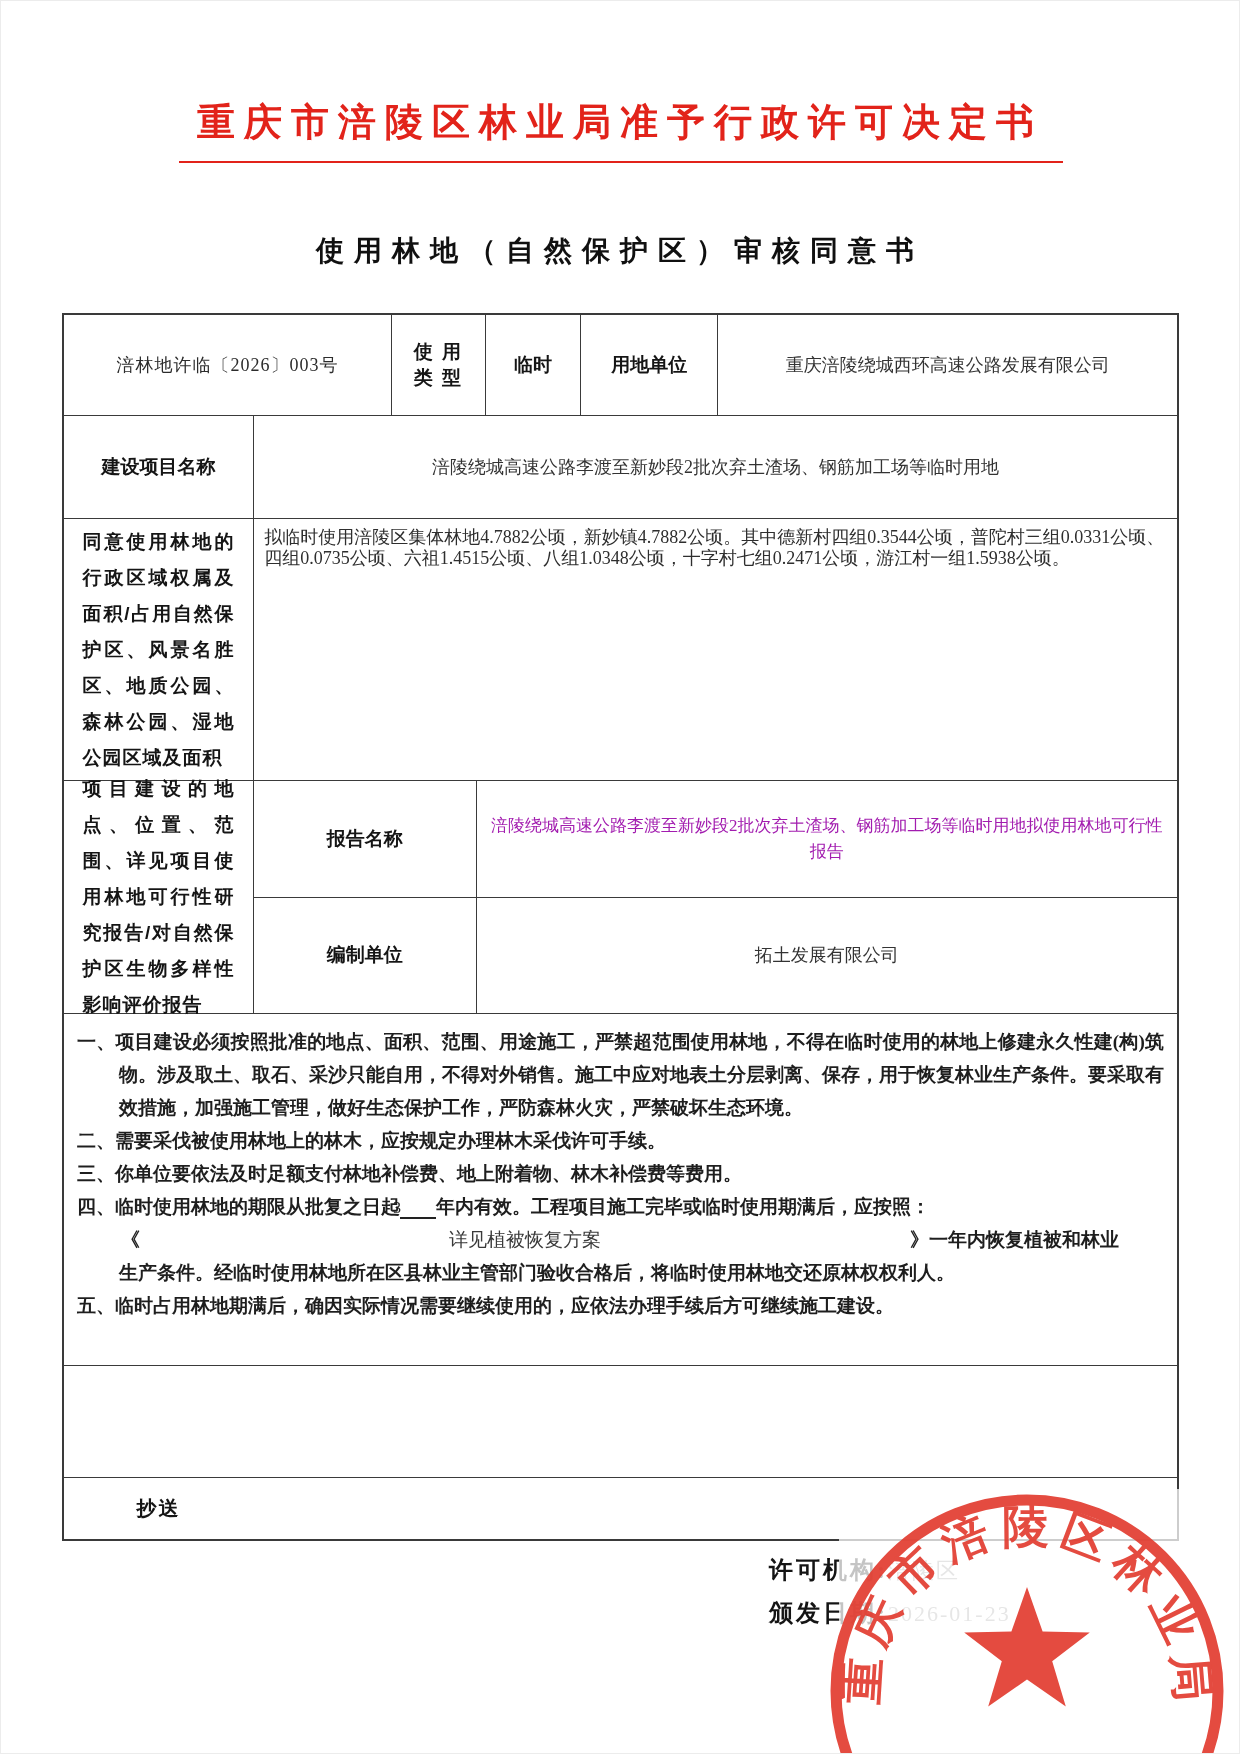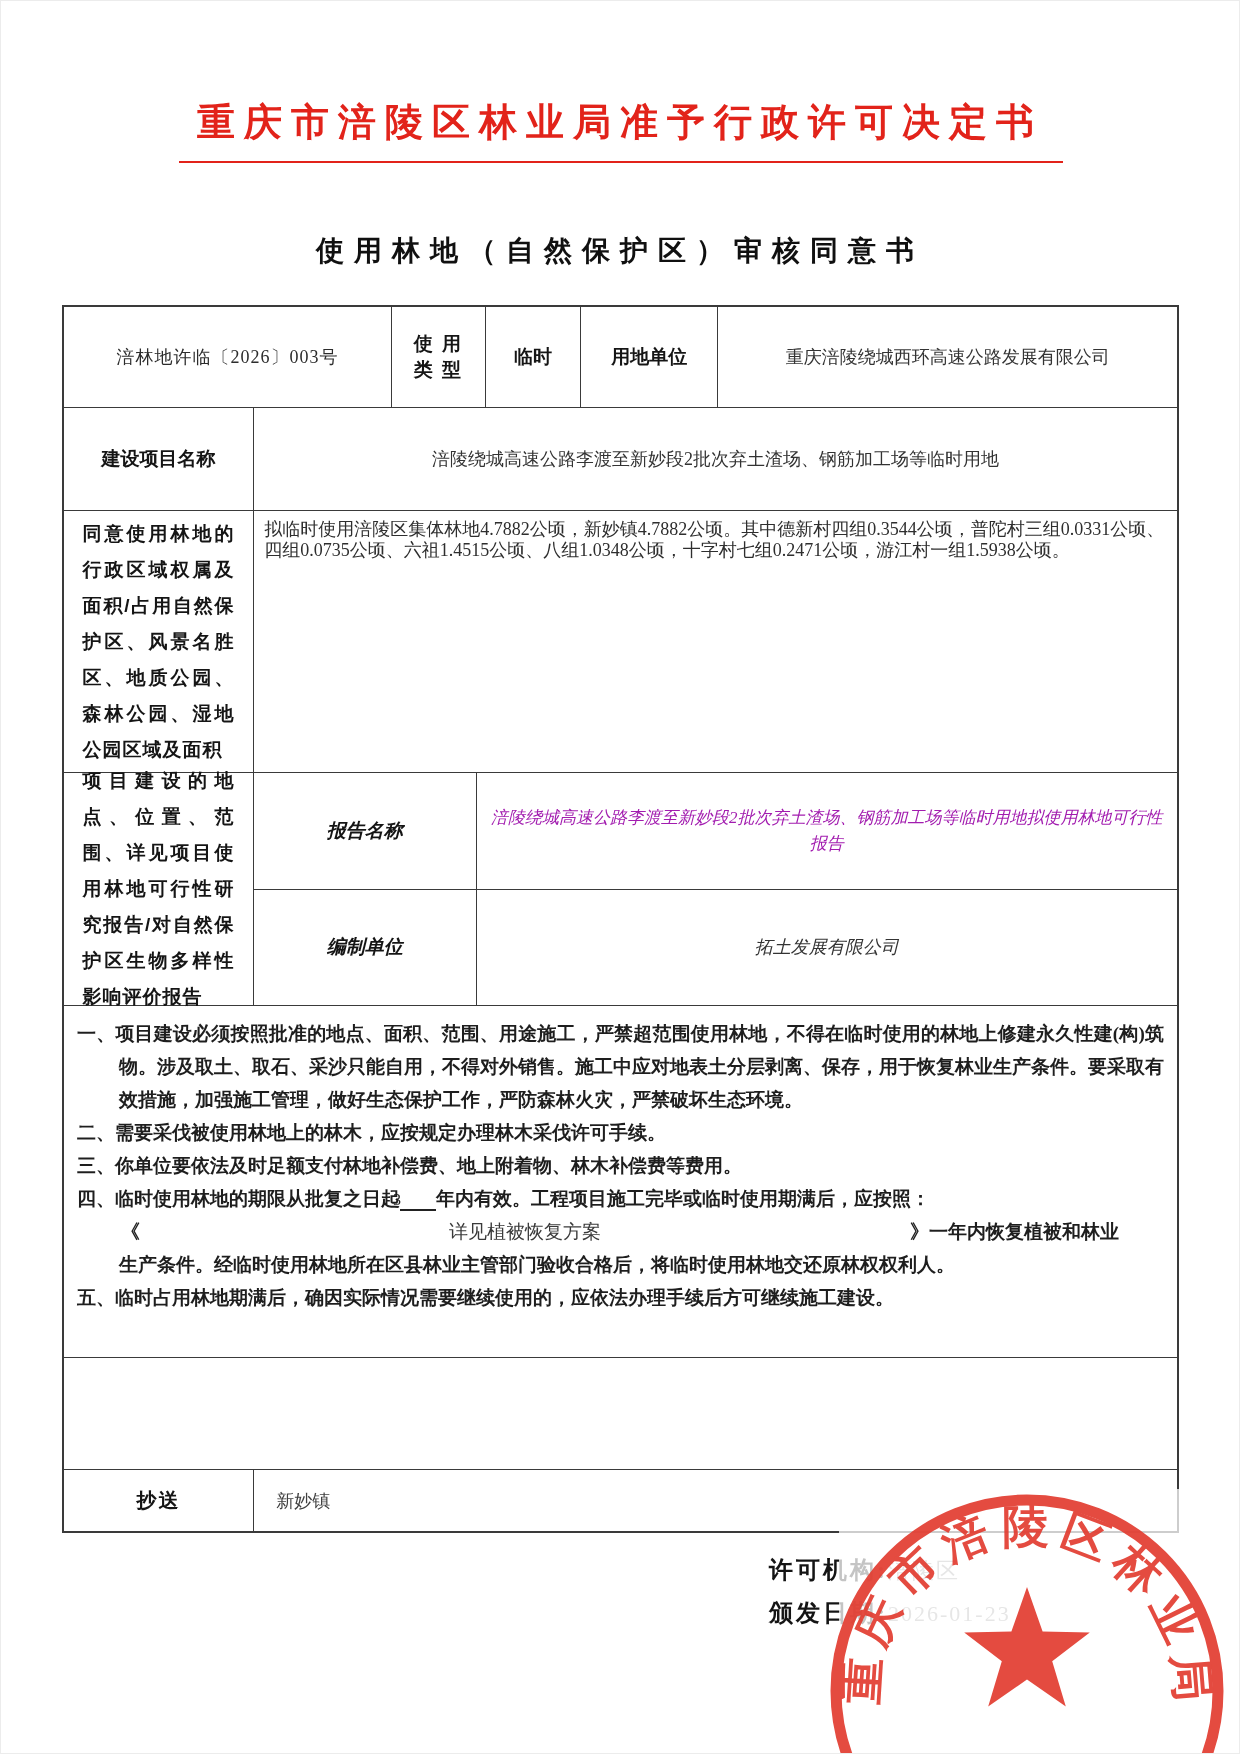--- a/index.html
+++ b/index.html
@@ -7,39 +7,39 @@
         overflow:hidden;border:1px solid #ececec;box-sizing:border-box;
         font-family:"Liberation Serif",serif;color:#222;}
   
   .doc-title{position:absolute;top:96px;left:0;width:100%;text-align:center;
              font-size:38px;font-weight:bold;letter-spacing:9px;color:#e2231a;}
   .title-rule{position:absolute;top:160px;left:178px;width:884px;height:2px;background:#e2231a;}
   .doc-subtitle{position:absolute;top:231px;left:0;width:100%;text-align:center;
                 font-family:"Liberation Sans",sans-serif;font-weight:bold;
                 font-size:28px;letter-spacing:10px;color:#101010;}
   
-  .form{position:absolute;top:304px;left:61px;width:1117px;border:2px solid #3a3a3a;
+  .form{position:absolute;top:312px;left:61px;width:1117px;border:2px solid #3a3a3a;
         box-sizing:border-box;background:#fff;}
   .row{display:flex;box-sizing:border-box;}
   .row + .row{border-top:1.5px solid #3a3a3a;}
   .cell{box-sizing:border-box;min-width:0;}
   .cell + .cell{border-left:1.5px solid #3a3a3a;}
   .r1{height:100px}.r2{height:103px}.r3{height:262px}.r4{height:233px}
   .r5{height:352px}.r6{height:112px}.r7{height:62px}
   .c-doc{width:29.4%}.c-ut{width:8.4%}.c-utv{width:8.6%}.c-ul{width:12.3%}.c-uv{width:41.3%}
   .c-lab{width:17%}.c-val{width:83%}
   .center{display:flex;align-items:center;justify-content:center;text-align:center;}
   .lab{font-family:"Liberation Sans",sans-serif;font-weight:bold;font-size:19px;color:#151515;}
   .lab-block{width:152px;text-align:justify;line-height:36px;letter-spacing:1px;}
   .serif-val{font-size:18px;color:#333;}
   .doc-number{font-size:18px;color:#2c2c2c;letter-spacing:1px;}
   .use-type div{line-height:26px;letter-spacing:2px;}
   .val-top{display:flex;align-items:flex-start;justify-content:flex-start;
            padding:8px 10px;font-size:18px;line-height:21px;color:#2e2e2e;text-align:left;}
-  .subcol{display:flex;flex-direction:column;width:83%;font-style:italic;}
+  .subcol{display:flex;flex-direction:column;width:83%;}
   .subrow{display:flex;flex:1;box-sizing:border-box;min-height:0;}
   .subrow + .subrow{border-top:1.5px solid #3a3a3a;}
   .c-mid{width:24%;box-sizing:border-box;}
   .c-rep{width:76%;border-left:1.5px solid #3a3a3a;box-sizing:border-box;}
   .report-val{font-size:17px;color:#a21caf;line-height:26px;padding:6px 14px;}
   .compiler-val{font-size:18px;color:#333;}
   
   .terms{padding:11px 13px 0 13px;font-size:19px;font-weight:bold;color:#1e1e1e;line-height:33px;}
   .term{padding-left:42px;text-indent:-42px;text-align:justify;}
   .term-sub{padding-left:44px;}
@@ -122,21 +122,20 @@
         <div class="term"><span>五、</span><span>临时占用林地期满后，确因实际情况需要继续使用的，应依法办理手续后方可继续施工建设。</span></div>
       </div>
     </div>
 
     <div class="row r6">
       <div class="cell c-val"></div>
     </div>
 
     <div class="row r7">
       <div class="cell c-lab center lab" style="font-size:20px;letter-spacing:2px;">抄送</div>
-      <div class="cell c-val copy-val">新妙镇</div>
     </div>
 
   </div>
 
   <div class="footer">
     <div>
       <span class="flabel">许可机构:</span><span class="fvalue">涪陵区</span>
     </div>
     <div>
       <span class="flabel">颁发日期:</span><span class="fvalue">2026-01-23</span>

